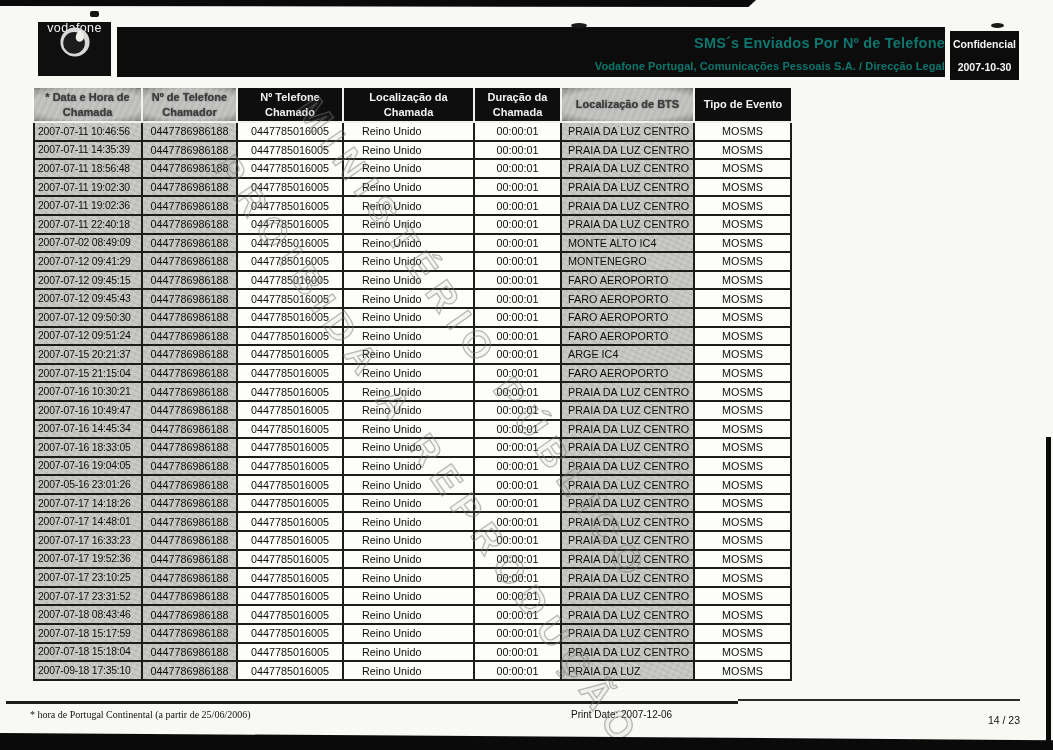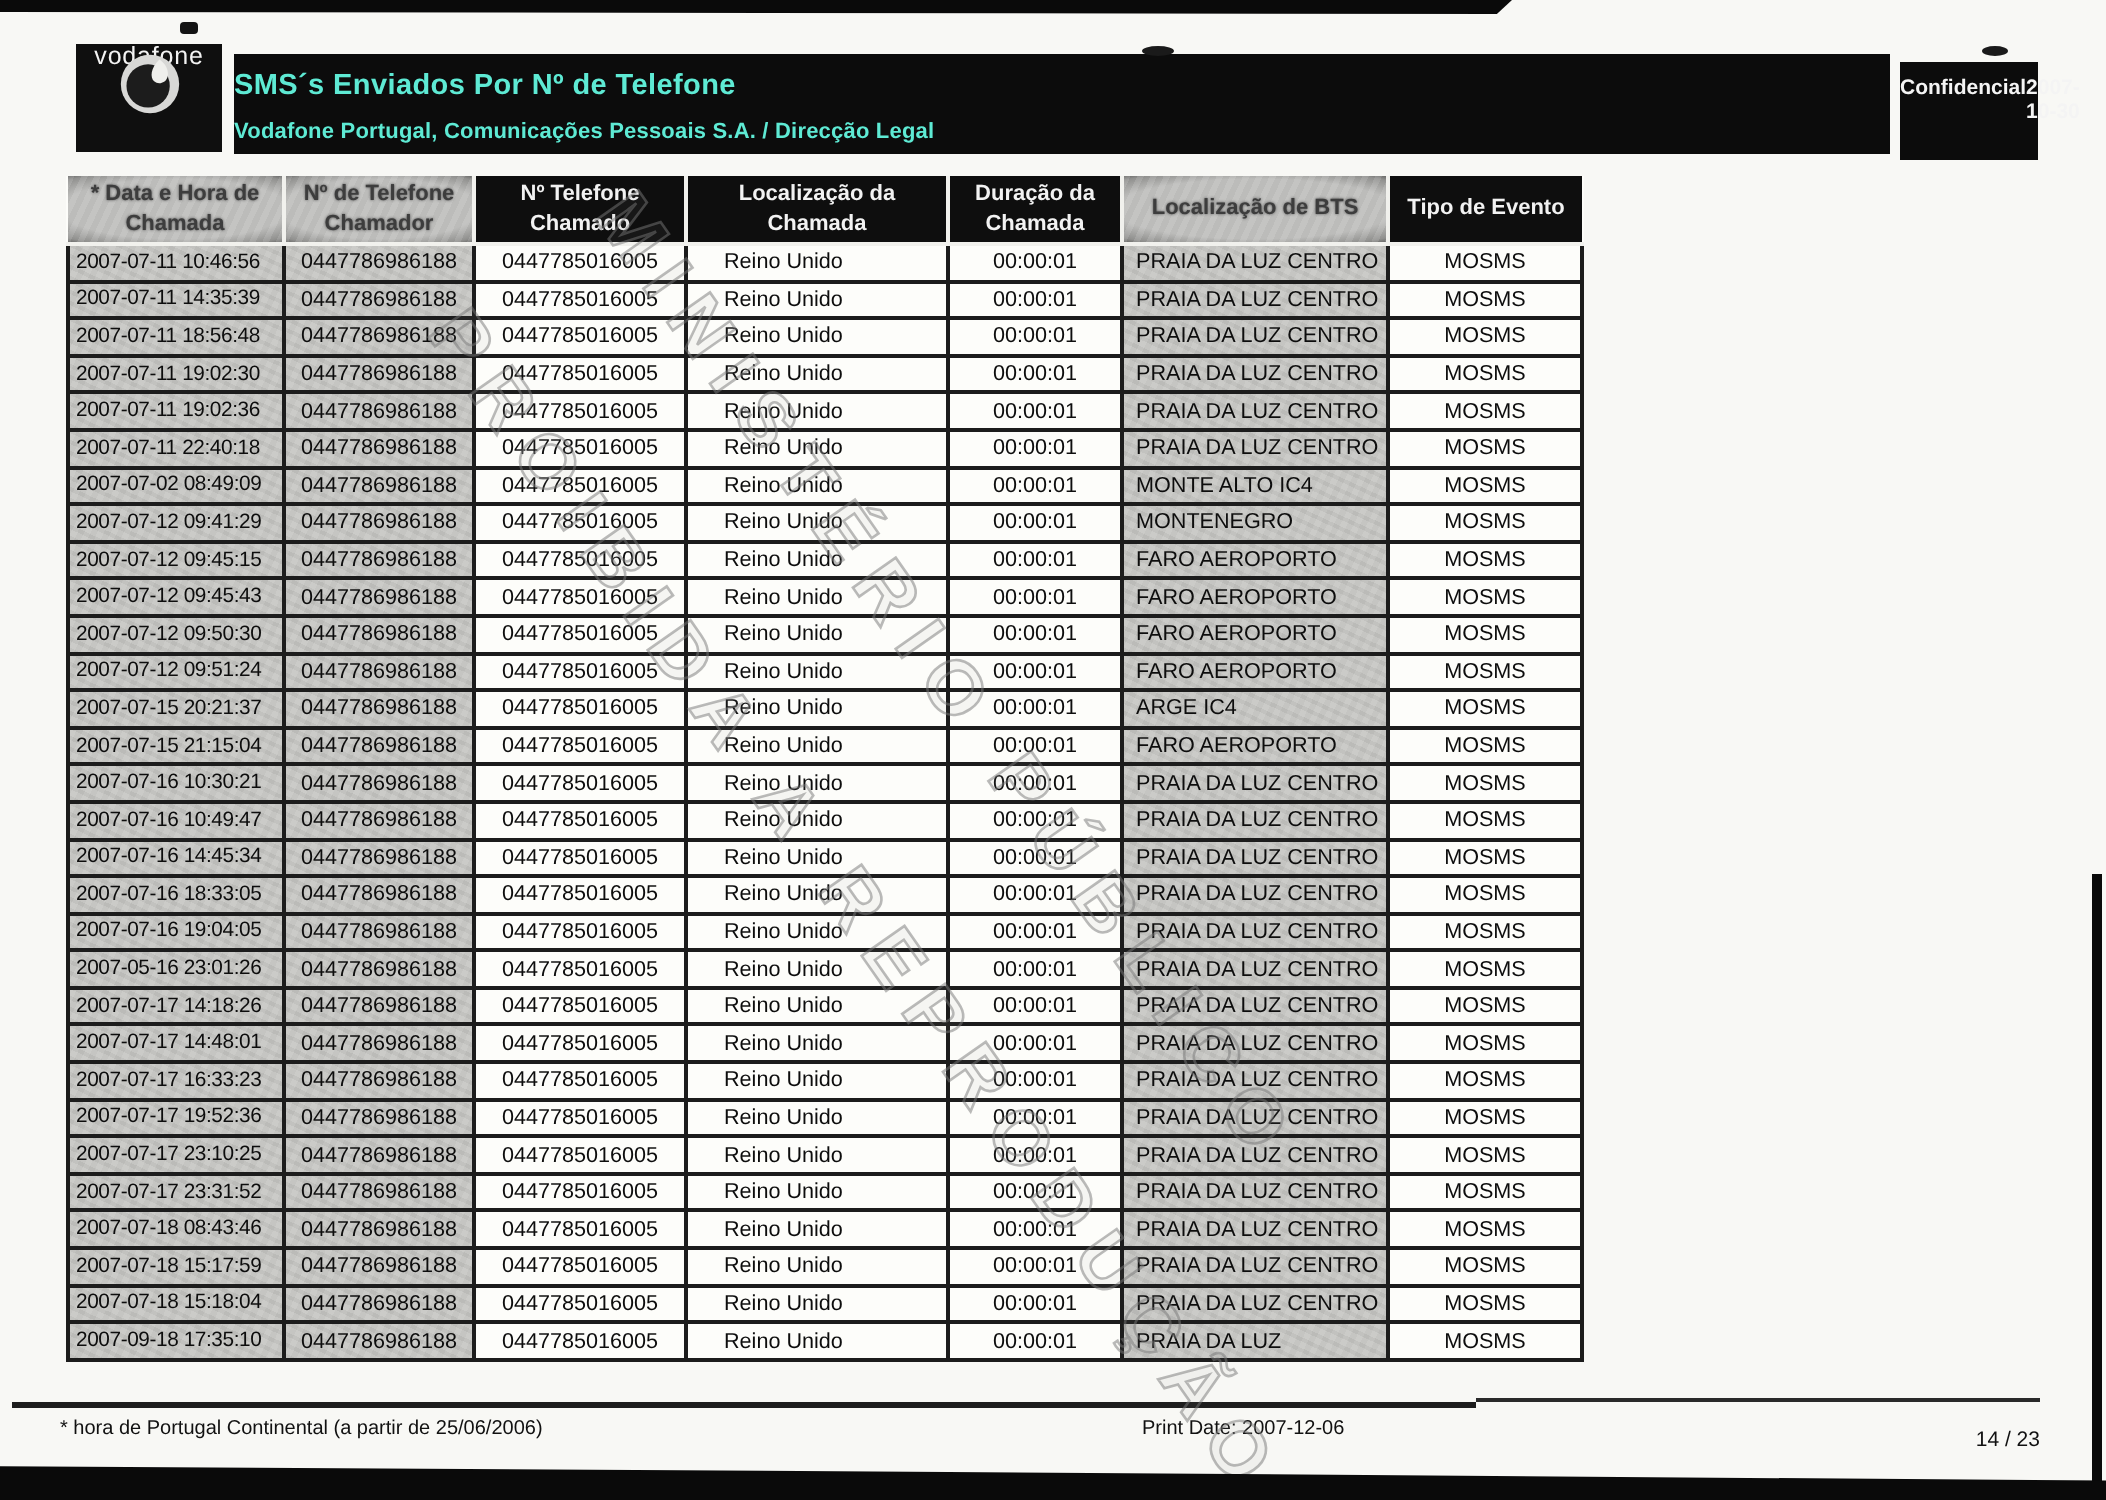--- a/index.html
+++ b/index.html
@@ -14,26 +14,26 @@
   .art-bump1{left:571px;top:23px;width:16px;height:5px;border-radius:50%;background:#1a1a1a;}
   .art-bump2{left:991px;top:23px;width:13px;height:5px;border-radius:50%;background:#1a1a1a;}
   .art-right{left:1046px;top:437px;width:5px;height:313px;}
   .art-bottom{left:0;top:732px;width:1053px;height:18px;clip-path:polygon(0 6%,45% 22%,100% 46%,100% 100%,0 100%);}
   
   .logo-box{position:absolute;left:38px;top:22px;width:73px;height:51px;background:#0f0f0f;
     display:flex;flex-direction:column;align-items:center;justify-content:flex-start;padding-bottom:3px;z-index:3;}
   .logo-mark{position:absolute;top:4px;left:50%;transform:translateX(-50%);}
   .logo-text{color:#f3f3f3;font-size:12.5px;letter-spacing:.4px;line-height:1;}
   .banner{position:absolute;left:117px;top:27px;width:828px;height:50px;background:#0c0c0c;
-    color:#5eead4;text-align:left;z-index:3;}
+    color:#0f766e;text-align:right;z-index:3;}
   .banner-title{margin-top:8px;font-size:14.5px;font-weight:bold;letter-spacing:.2px;}
   .banner-subtitle{margin-top:9px;font-size:11px;font-weight:bold;letter-spacing:.1px;}
   .conf-box{position:absolute;left:950px;top:31px;width:69px;height:49px;background:#0c0c0c;
     color:#f4f4f4;font-size:10.5px;font-weight:bold;text-align:center;
-    display:flex;flex-direction:row;justify-content:space-between;padding:7px 0;box-sizing:border-box;z-index:3;}
+    display:flex;flex-direction:column;justify-content:space-between;padding:7px 0;box-sizing:border-box;z-index:3;}
   
   .watermark{
     position:absolute;left:348px;top:72px;transform:rotate(55deg);transform-origin:0 0;
     font-size:38px;font-weight:bold;letter-spacing:10px;line-height:102px;white-space:nowrap;
     color:rgba(135,135,135,0.07);-webkit-text-stroke:1.3px rgba(120,120,120,.5);
     z-index:5;pointer-events:none;
   }
   
   .sms-table{
     position:absolute;left:33px;top:88px;width:757px;z-index:2;
@@ -67,21 +67,21 @@
   .sms-table td:nth-child(1){text-align:left;font-size:10.4px;letter-spacing:-0.2px;}
   .sms-table td:nth-child(2){text-align:center;}
   .sms-table td:nth-child(3){text-align:center;}
   .sms-table td:nth-child(4){text-align:left;padding-left:18px;}
   .sms-table td:nth-child(5){text-align:center;}
   .sms-table td:nth-child(6){text-align:left;padding-left:6px;font-weight:500;}
   .sms-table td:nth-child(7){text-align:center;}
   
   .footer-rule-left{position:absolute;left:6px;top:701px;width:732px;height:3px;background:#1d1d1d;z-index:3;}
   .footer-rule-right{position:absolute;left:738px;top:699px;width:282px;height:2px;background:#2a2a2a;z-index:3;}
-  .footnote{position:absolute;left:30px;top:709px;font-size:10px;z-index:3;}
+  .footnote{position:absolute;left:30px;top:709px;font-size:10px;z-index:3;font-family:Liberation Serif, serif;}
   .print-date{position:absolute;left:571px;top:709px;font-size:10px;z-index:3;}
   .page-num{position:absolute;left:940px;top:714px;width:80px;text-align:right;font-size:10.5px;z-index:3;}
 </style>
 </head>
 <body>
 
 <div class="page">
 
   <div class="art art-top"></div>
   <div class="art art-dot"></div>

